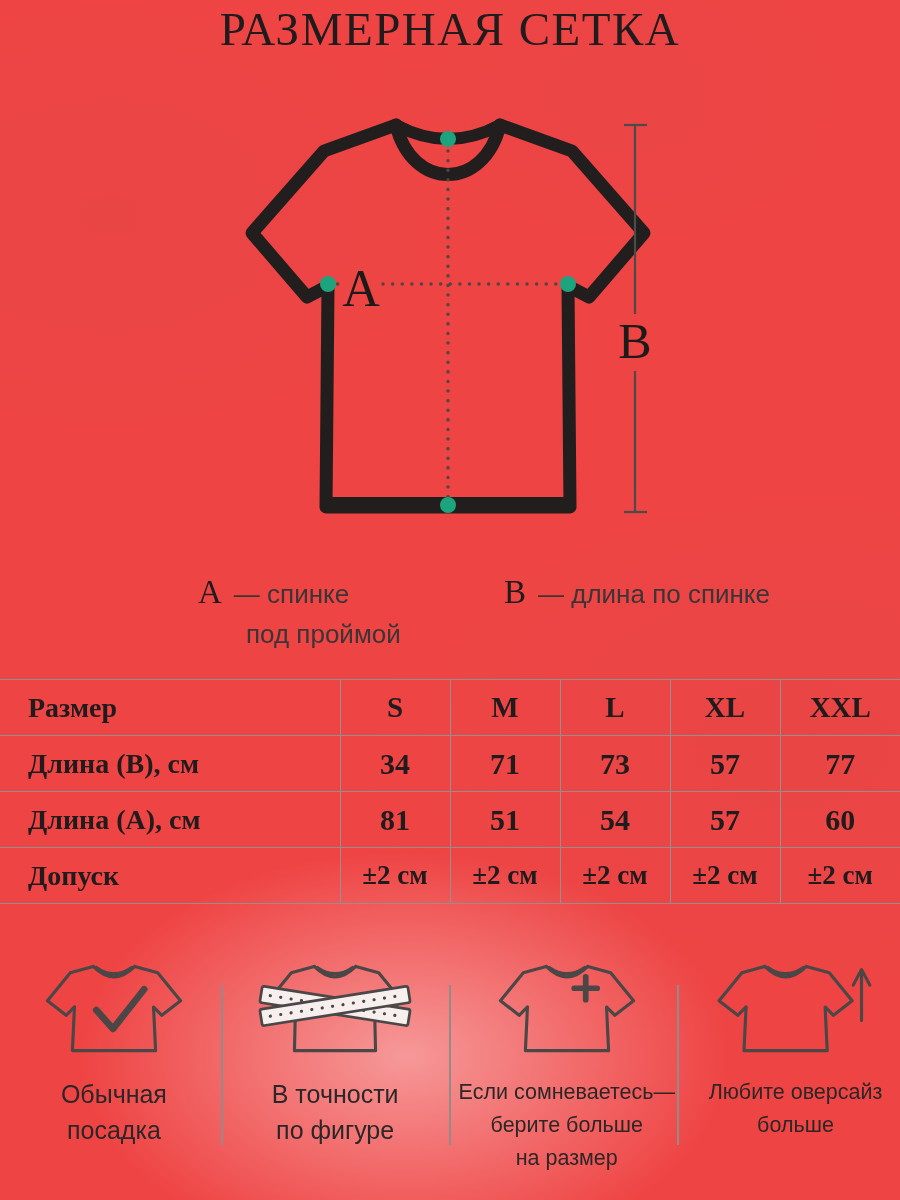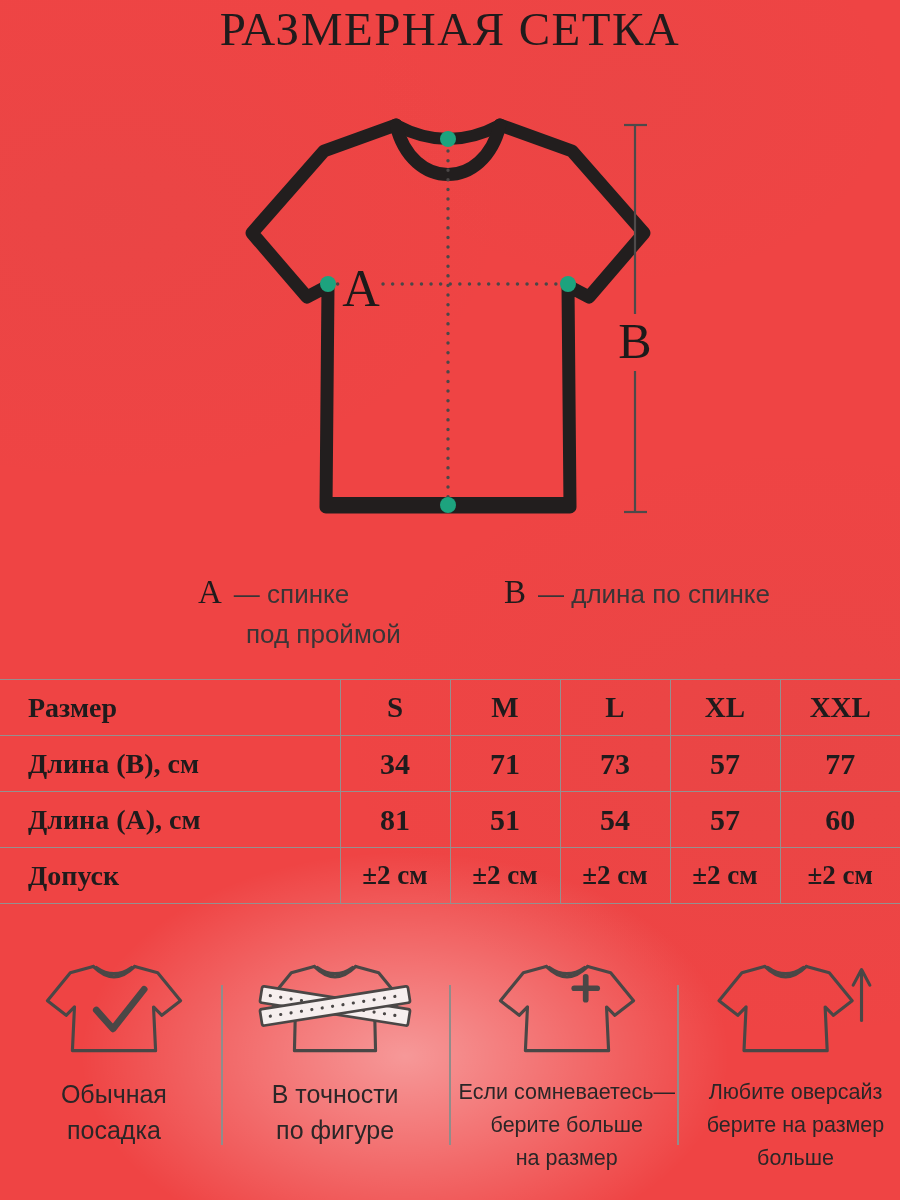--- a/index.html
+++ b/index.html
@@ -225,21 +225,20 @@
           <path d="M 55,10 Q 75,30 95,10"></path>
           <path d="M 58,11 Q 75,23 92,11"></path>
         </g>
         <g fill="none" stroke="#4a4746" stroke-width="3" stroke-linecap="round" stroke-linejoin="round">
           <line x1="138" y1="14" x2="138" y2="62"></line>
           <path d="M 130,28 L 138,13 L 146,28"></path>
         </g>
       </svg>
       <div class="cap cap-sm">
         <div>Любите оверсайз</div>
-        <div>берите на размер</div>
         <div>больше</div>
       </div>
     </div>
 
   </div>
 
   <div class="vsep vsep1"></div>
   <div class="vsep vsep2"></div>
   <div class="vsep vsep3"></div>
 

